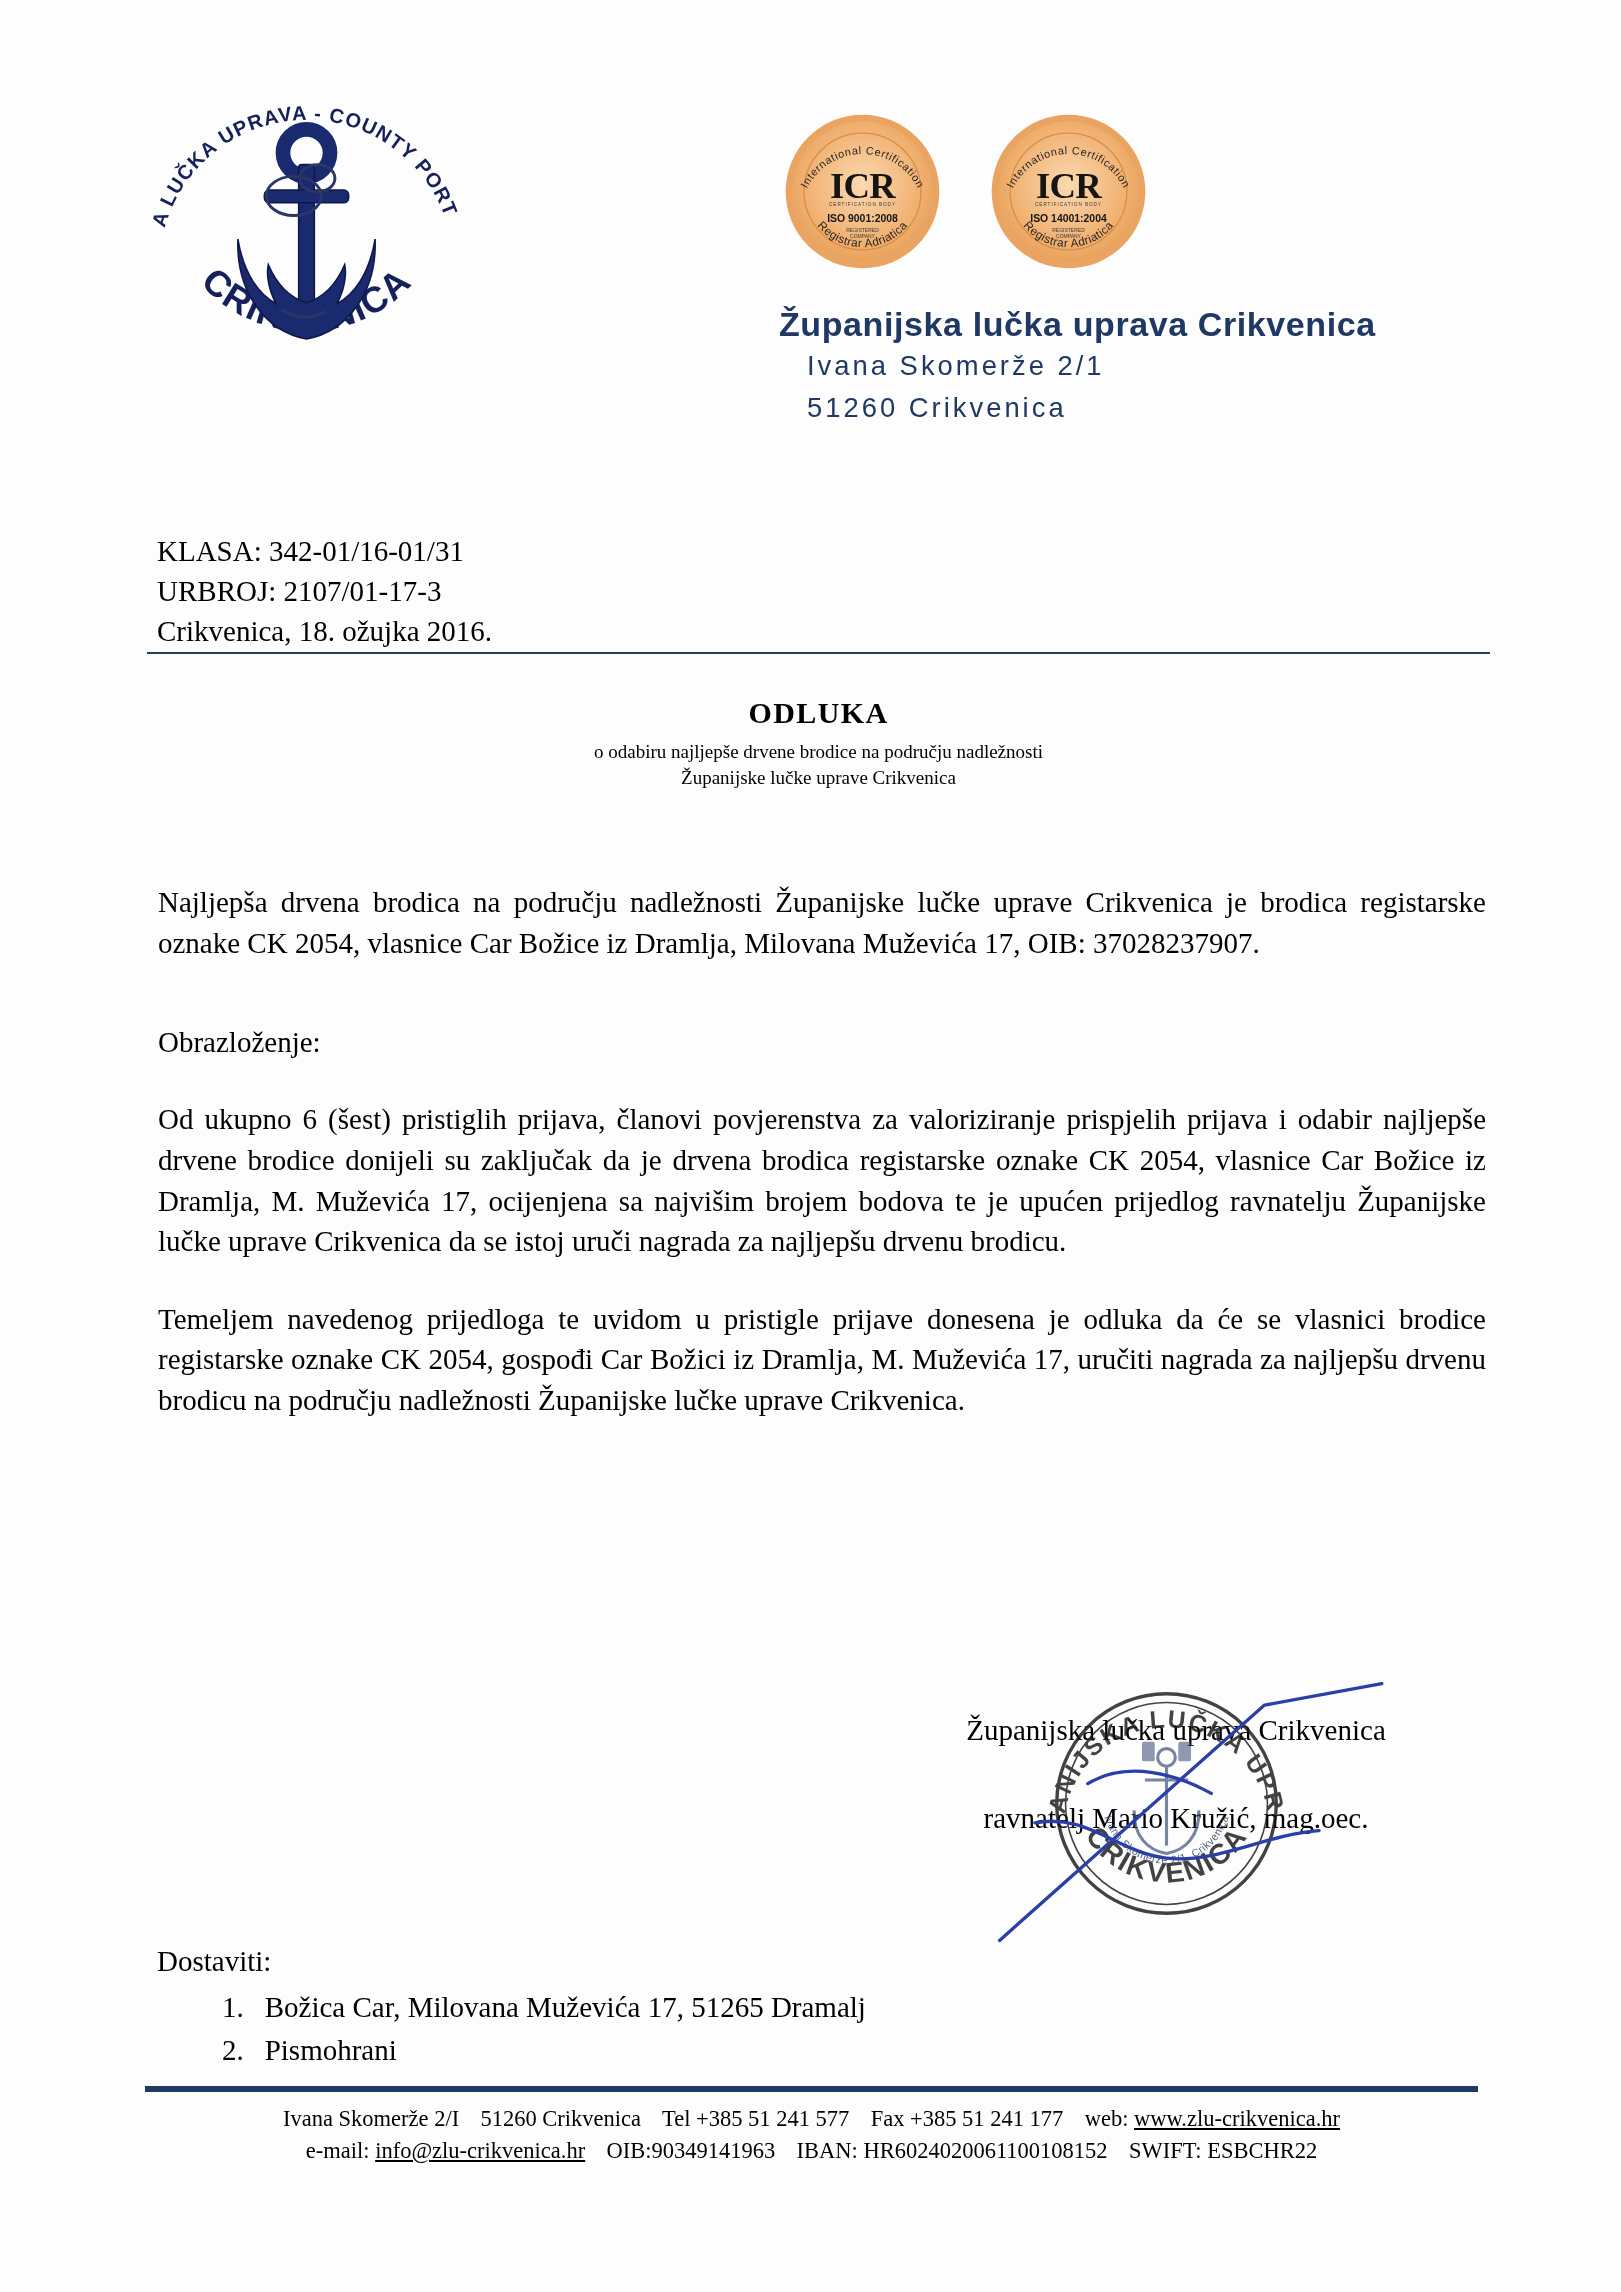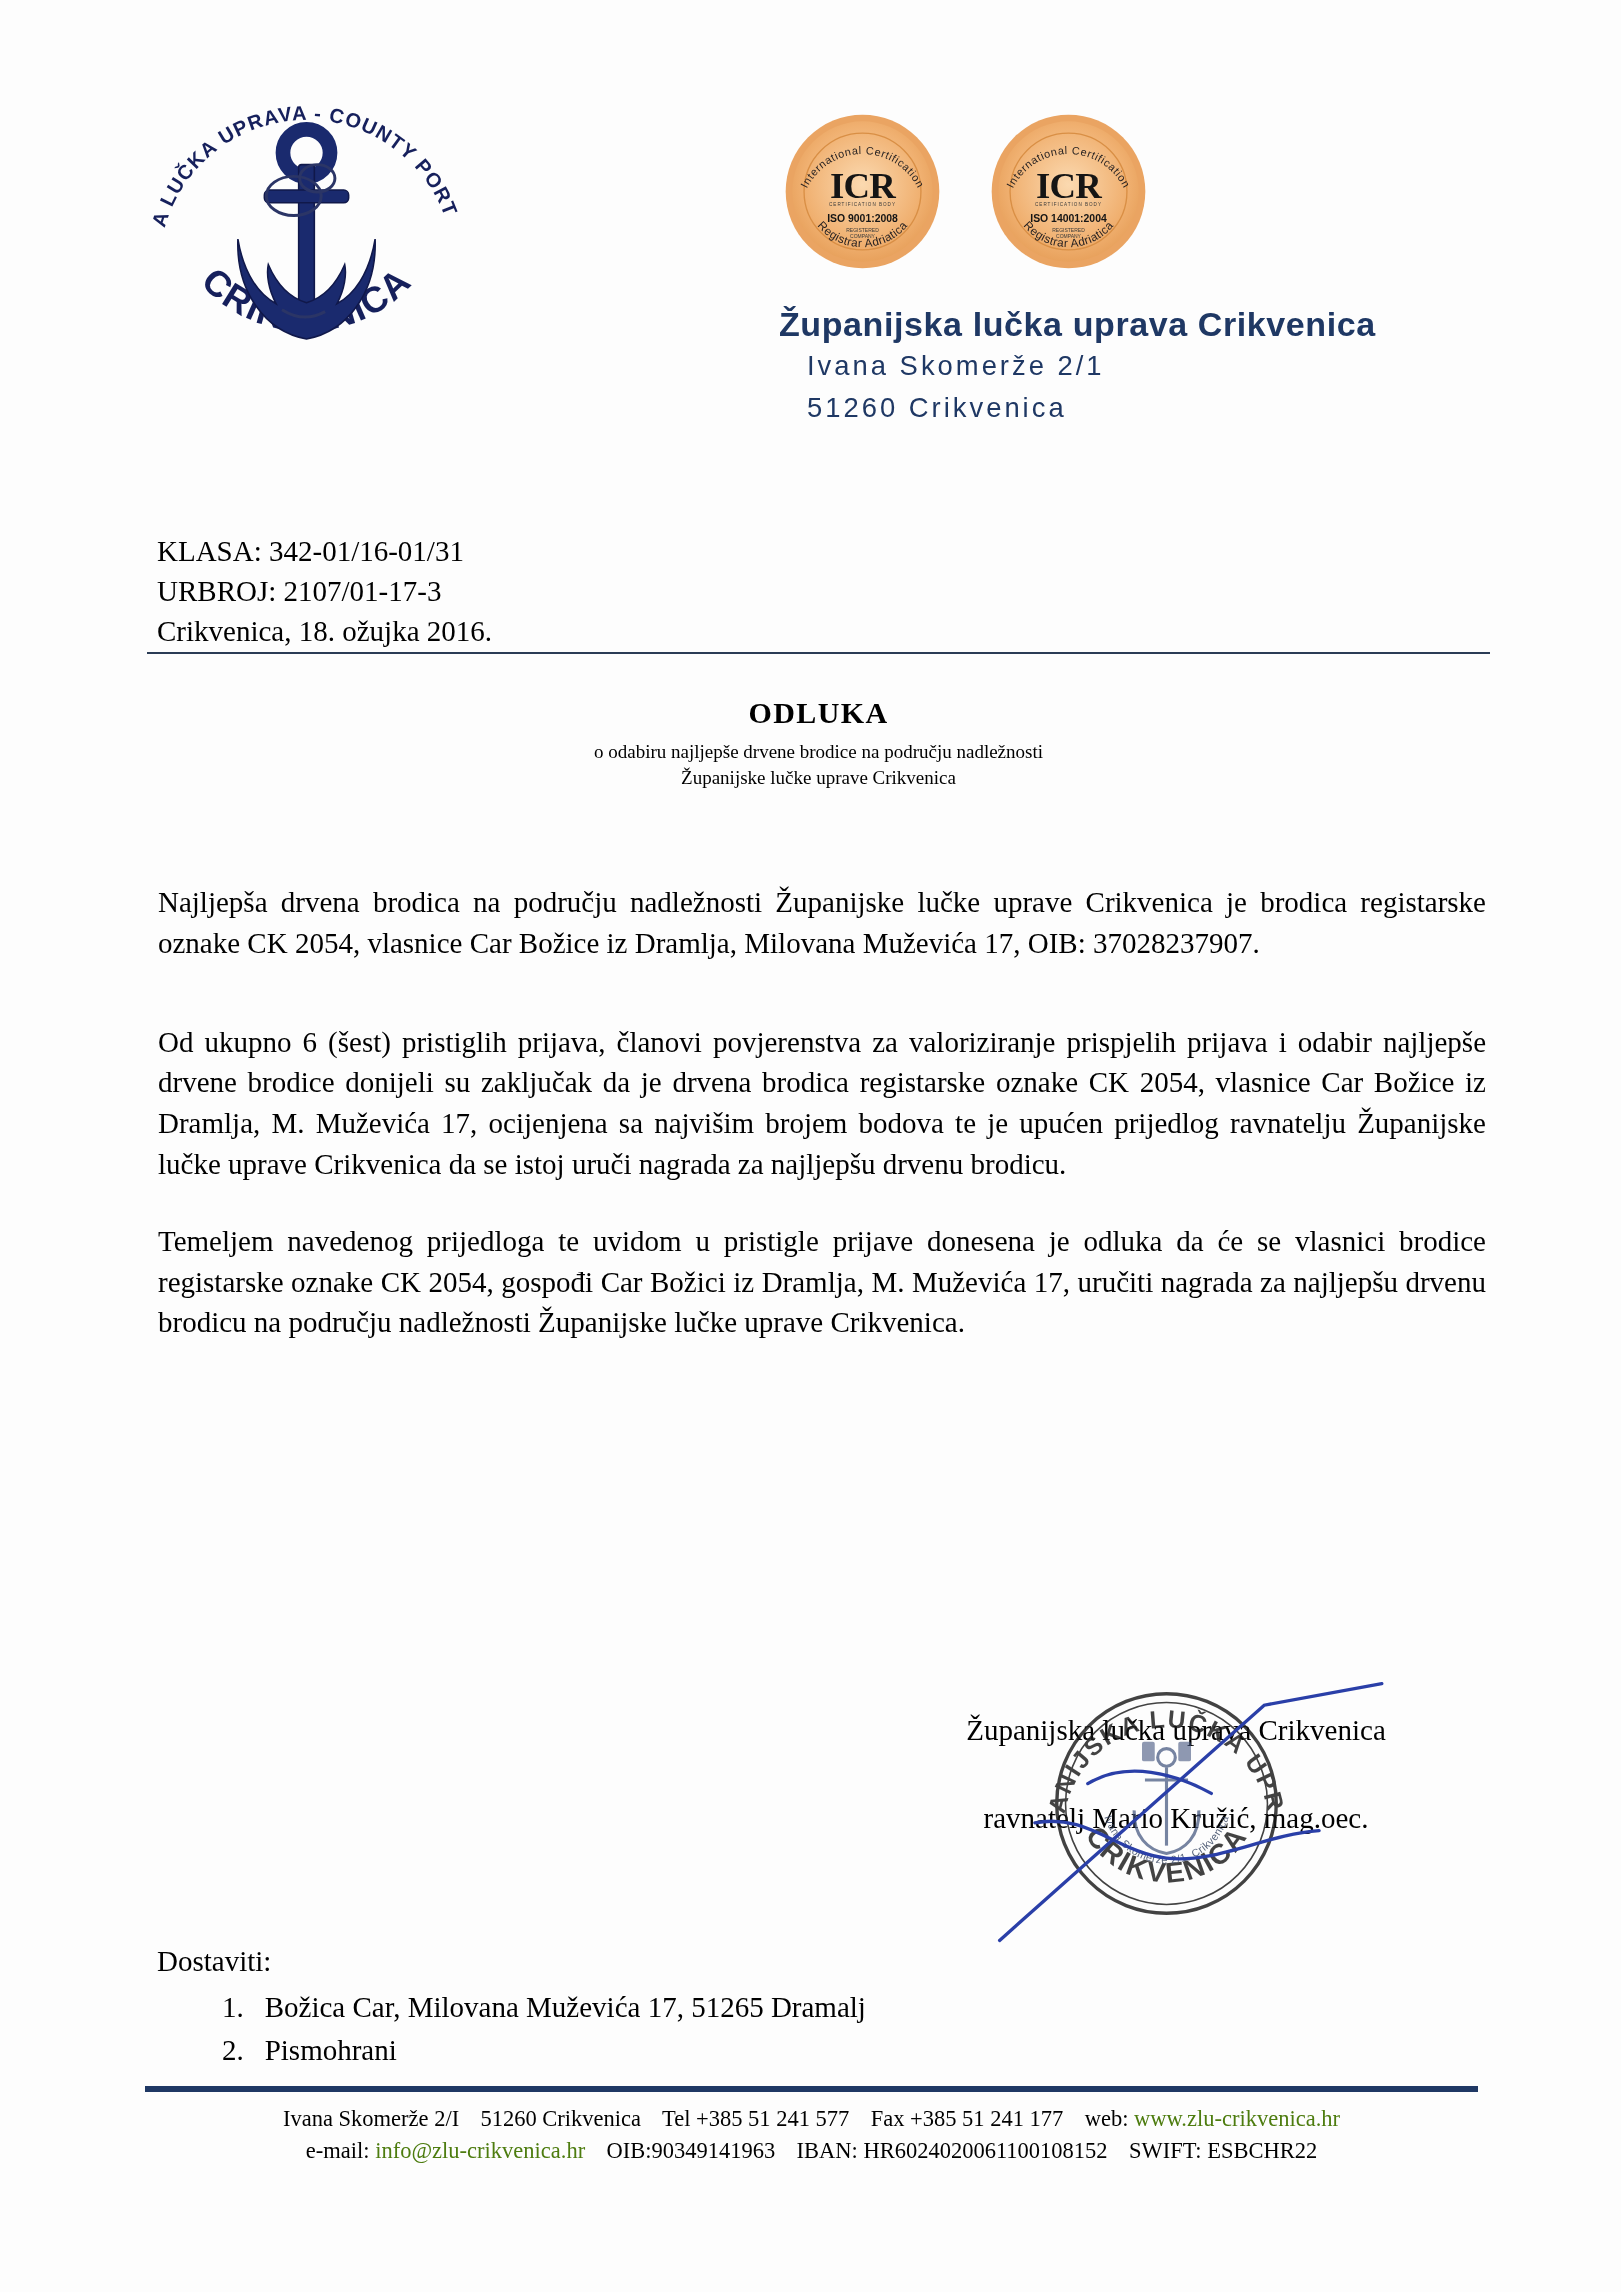--- a/index.html
+++ b/index.html
@@ -189,21 +189,22 @@
     position: absolute;
     left: 145px;
     top: 2103px;
     width: 1333px;
     text-align: center;
     font-size: 22.5px;
     line-height: 1.42;
   }
   .footer .frow { white-space: nowrap; }
   .footer .lnk {
-    color: #4d7c0f;
+    color: #000000;
+    text-decoration: underline;
   }
   .sp { display: inline-block; width: 15.7px; }
 </style>
 </head>
 <body>
 
 <div class="page">
 
   <div class="header">
 
@@ -317,20 +318,21 @@
 
   <div class="title-block">
     <div class="doc-title">ODLUKA</div>
     <div class="doc-sub">o odabiru najljepše drvene brodice na području nadležnosti</div>
     <div class="doc-sub">Županijske lučke uprave Crikvenica</div>
   </div>
 
   <div class="body-text">
     <p class="para">Najljepša drvena brodica na području nadležnosti Županijske lučke uprave Crikvenica je brodica registarske oznake CK 2054, vlasnice Car Božice iz Dramlja, Milovana Muževića 17, OIB: 37028237907.</p>
     <div class="gap-big"></div>
+    <p class="para plain">Obrazloženje:</p>
     <p class="para">Od ukupno 6 (šest) pristiglih prijava, članovi povjerenstva za valoriziranje prispjelih prijava i odabir najljepše drvene brodice donijeli su zaključak da je drvena brodica registarske oznake CK 2054, vlasnice Car Božice iz Dramlja, M. Muževića 17, ocijenjena sa najvišim brojem bodova te je upućen prijedlog ravnatelju Županijske lučke uprave Crikvenica da se istoj uruči nagrada za najljepšu drvenu brodicu.</p>
     <p class="para last">Temeljem navedenog prijedloga te uvidom u pristigle prijave donesena je odluka da će se vlasnici brodice registarske oznake CK 2054, gospođi Car Božici iz Dramlja, M. Muževića 17, uručiti nagrada za najljepšu drvenu brodicu na području nadležnosti Županijske lučke uprave Crikvenica.</p>
   </div>
 
   <div class="signature">
     <div class="sig-line1">Županijska lučka uprava Crikvenica</div>
     <div class="sig-line2">ravnatelj Mario Kružić, mag.oec.</div>
   </div>
 
   <svg class="stamp" viewBox="0 0 250 250">

